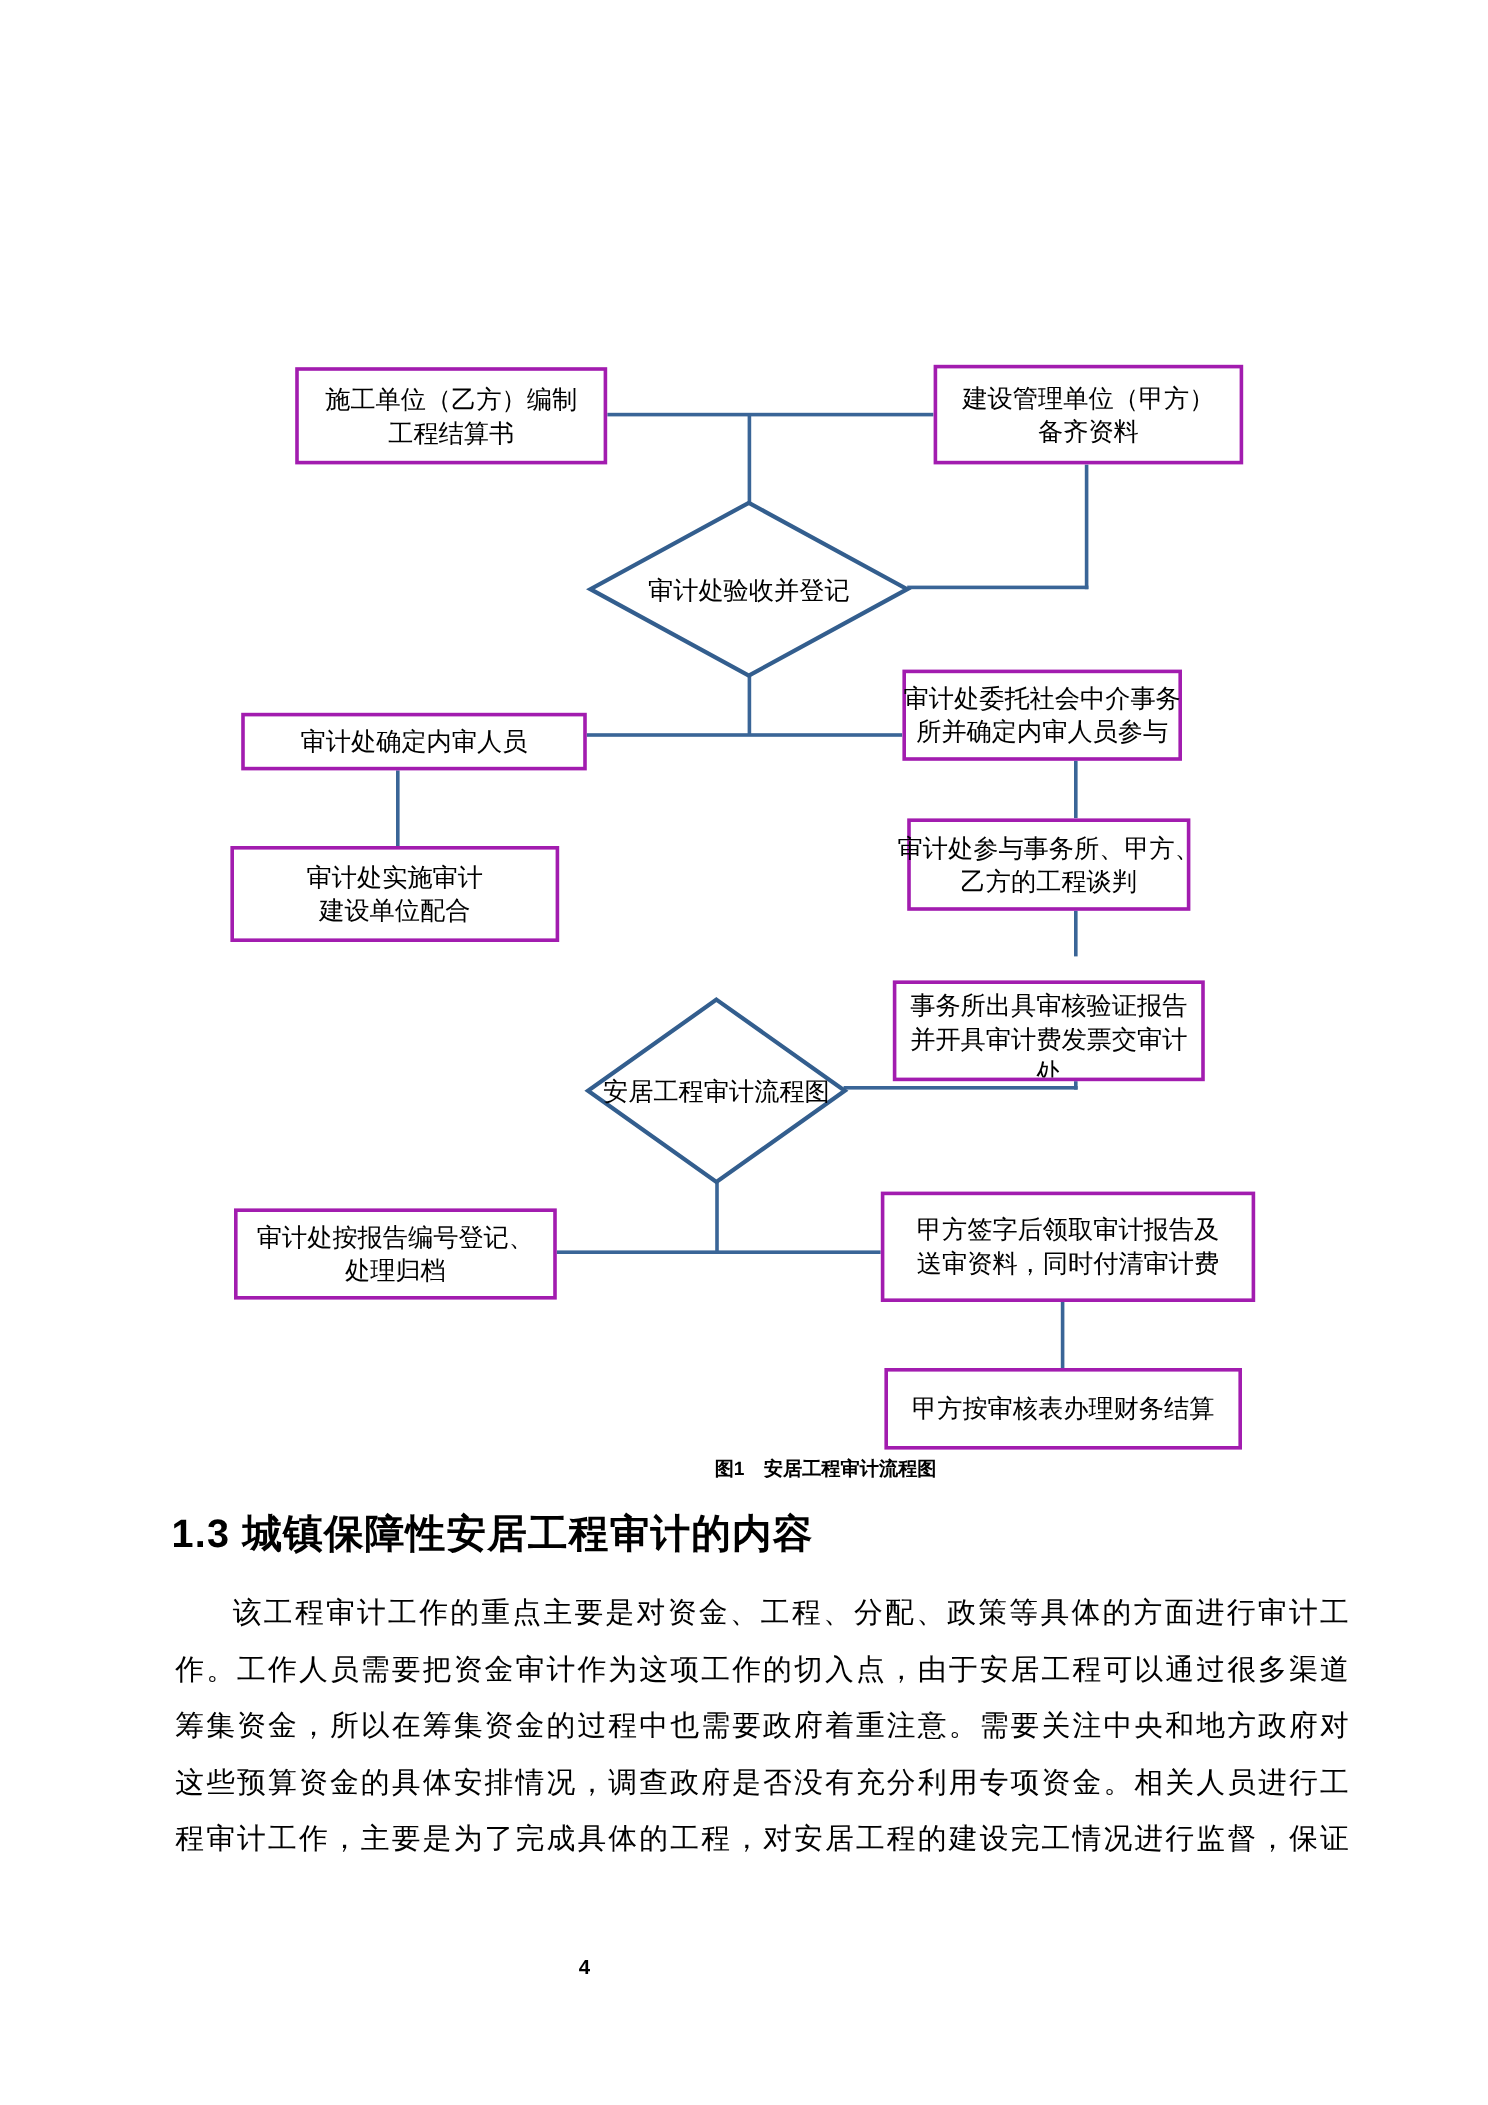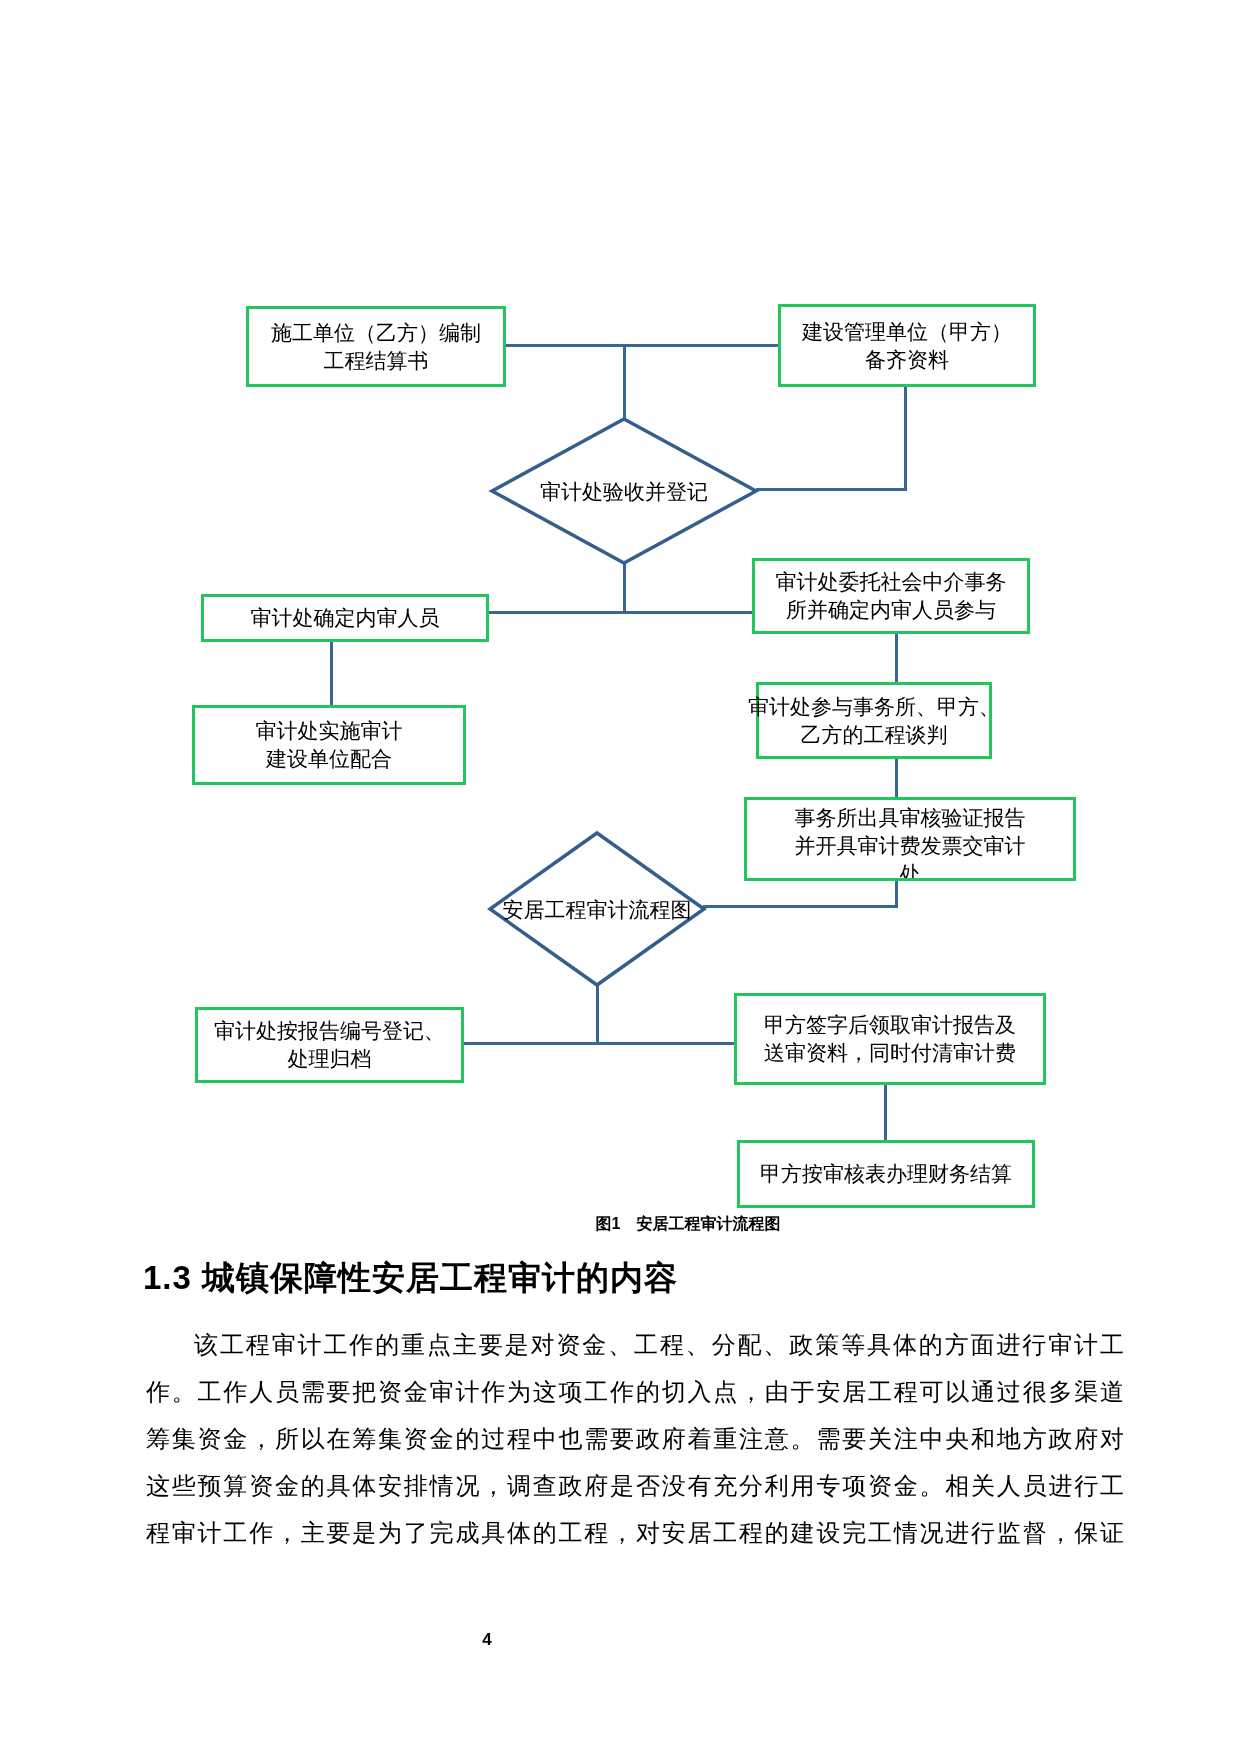--- a/index.html
+++ b/index.html
@@ -4,21 +4,21 @@
 <style>
   html,body{margin:0;padding:0;background:#e8e8e8;}
   .page{
     position:relative;width:1240px;height:1754px;background:#ffffff;
     margin:0 auto;overflow:hidden;
     font-family:"Liberation Serif","DejaVu Serif",serif;color:#000;
   }
   
   .node{
     position:absolute;box-sizing:border-box;background:#ffffff;
-    border:3px solid #22c55e;
+    border:3px solid #a21caf;
     display:flex;flex-direction:column;align-items:center;justify-content:center;
     font-size:21px;line-height:28px;text-align:center;color:#000;
   }
   .node .bl{white-space:nowrap;}
   .node.clip{justify-content:flex-start;overflow:hidden;padding-top:4px;}
   .hline,.vline{position:absolute;background:#3a6597;}
   .hline{height:3px;}
   .vline{width:3px;}
   .flow-svg{position:absolute;left:0;top:0;}
   .dlabel{
@@ -82,36 +82,36 @@
     <div class="bl">建设管理单位（甲方）</div>
     <div class="bl">备齐资料</div>
   </div>
 
   <div class="dlabel" style="left:514px;top:479px;">审计处验收并登记</div>
 
   <div class="node" style="left:201px;top:594px;width:288px;height:48px;">
     <div class="bl">审计处确定内审人员</div>
   </div>
 
-  <div class="node" style="left:752px;top:558px;width:278px;height:76px;">
+  <div class="node" style="left:752px;top:558px;width:233px;height:76px;">
     <div class="bl">审计处委托社会中介事务</div>
     <div class="bl">所并确定内审人员参与</div>
   </div>
 
   <div class="node" style="left:192px;top:705px;width:274px;height:80px;">
     <div class="bl">审计处实施审计</div>
     <div class="bl">建设单位配合</div>
   </div>
 
   <div class="node" style="left:756px;top:682px;width:236px;height:77px;">
     <div class="bl">审计处参与事务所、甲方、</div>
     <div class="bl">乙方的工程谈判</div>
   </div>
 
-  <div class="node clip" style="left:744px;top:797px;width:332px;height:84px;">
+  <div class="node clip" style="left:744px;top:817px;width:260px;height:84px;">
     <div class="bl">事务所出具审核验证报告</div>
     <div class="bl">并开具审计费发票交审计</div>
     <div class="bl">处</div>
   </div>
 
   <div class="dlabel" style="left:487px;top:897px;">安居工程审计流程图</div>
 
   <div class="node" style="left:734px;top:993px;width:312px;height:92px;">
     <div class="bl">甲方签字后领取审计报告及</div>
     <div class="bl">送审资料，同时付清审计费</div>

